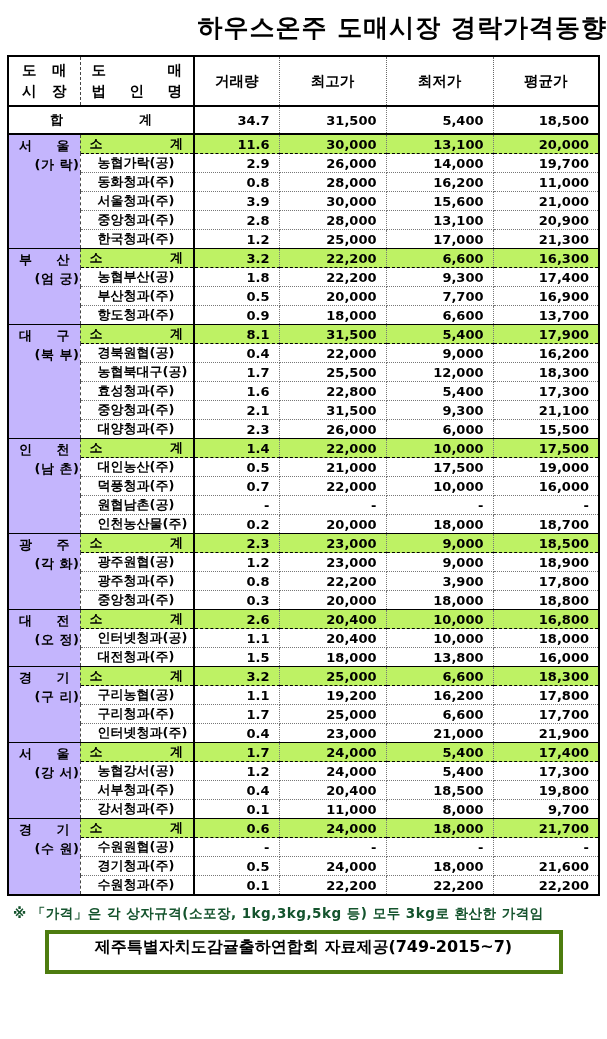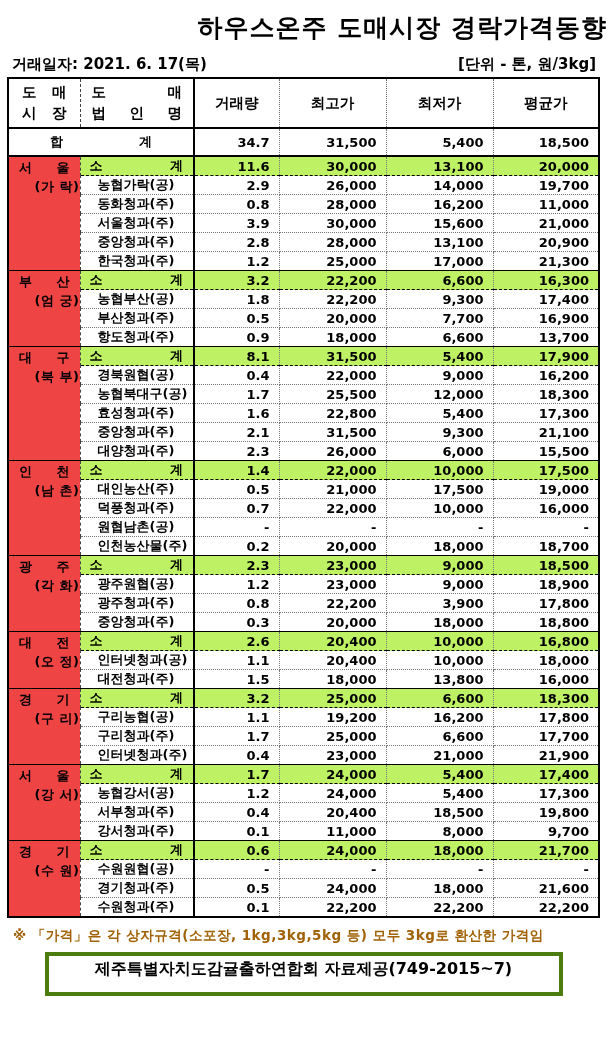--- a/index.html
+++ b/index.html
@@ -64,56 +64,52 @@
   td.c-market .m2 { text-align: right; line-height: 19px; letter-spacing: 0.5px; }
   td.c-corp {
     text-align: left; padding-left: 17px;
     border-right: 2px solid #000;
   }
   td.sub-label { text-align: justify; text-align-last: justify; padding: 0 10px 0 9px; }
   td.num { text-align: right; padding-right: 9px; border-right: 1px dotted #777; }
   td.last { border-right: none; }
 
   tr.subtotal td { background: #bef264; border-bottom: 1px dashed #000; }
-  tr.subtotal td.c-market { background: #ef4444; border-bottom: none; }
+  tr.subtotal td.c-market { background: #c4b5fd; border-bottom: none; }
   tr.section-start td { border-top: 1px solid #000; }
 
   tr.total-row td { border-bottom: 2px solid #000; height: 28px; }
   td.total-label {
     text-align: justify; text-align-last: justify;
     padding: 0 41px;
     border-right: 2px solid #000;
   }
 
   .note {
-    color: #a16207;
+    color: #14532d;
     font-weight: bold; font-size: 13.5px;
     margin: 9px 0 7px 13px;
     letter-spacing: 0.5px;
   }
   .provider-box {
     width: 518px;
     margin: 0 auto;
     border: 4px solid #4d7c0f;
     text-align: center;
     font-size: 16px; font-weight: bold;
     padding: 3px 0 12px 0;
   }
 </style>
 </head>
 <body>
 
 <div>
 
   <div class="title">하우스온주 도매시장 경락가격동향</div>
 
-  <div class="meta">
-    <span>거래일자: 2021. 6. 17(목)</span>
-    <span>[단위 - 톤, 원/3kg]</span>
-  </div>
 
   <table class="price">
     <colgroup>
       <col class="w-market">
         <col class="w-corp">
         <col class="w-vol">
       <col class="w-high">
         <col class="w-low">
         <col class="w-avg">
     </colgroup>

